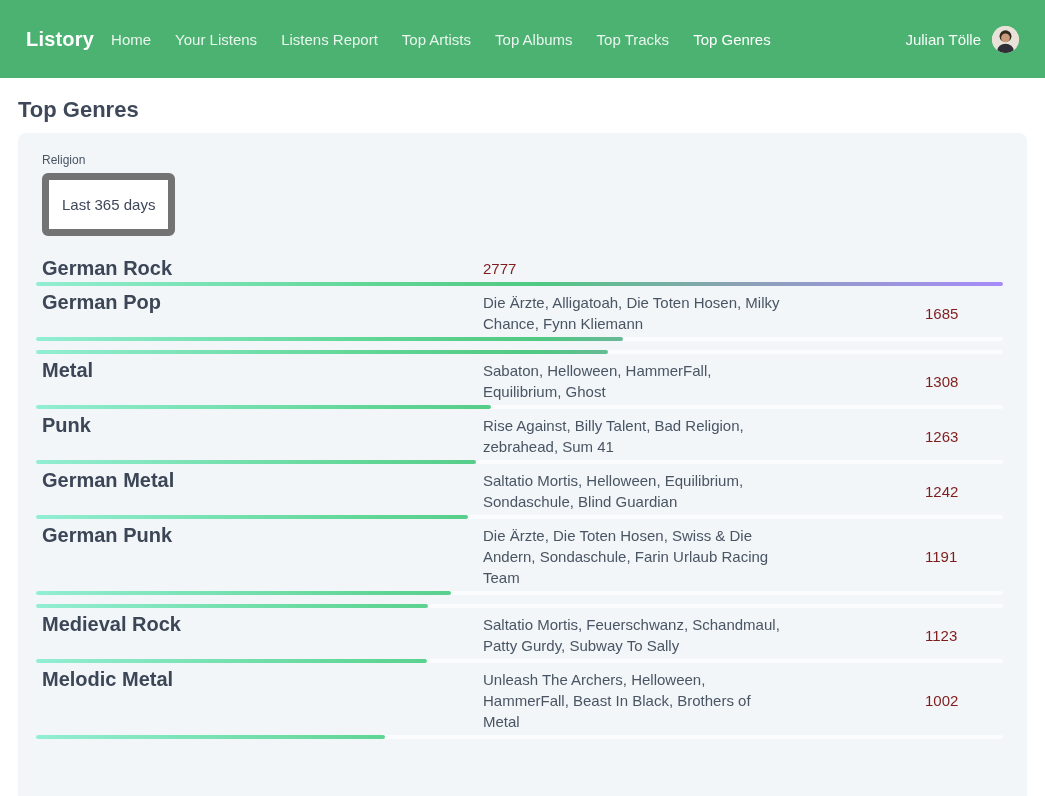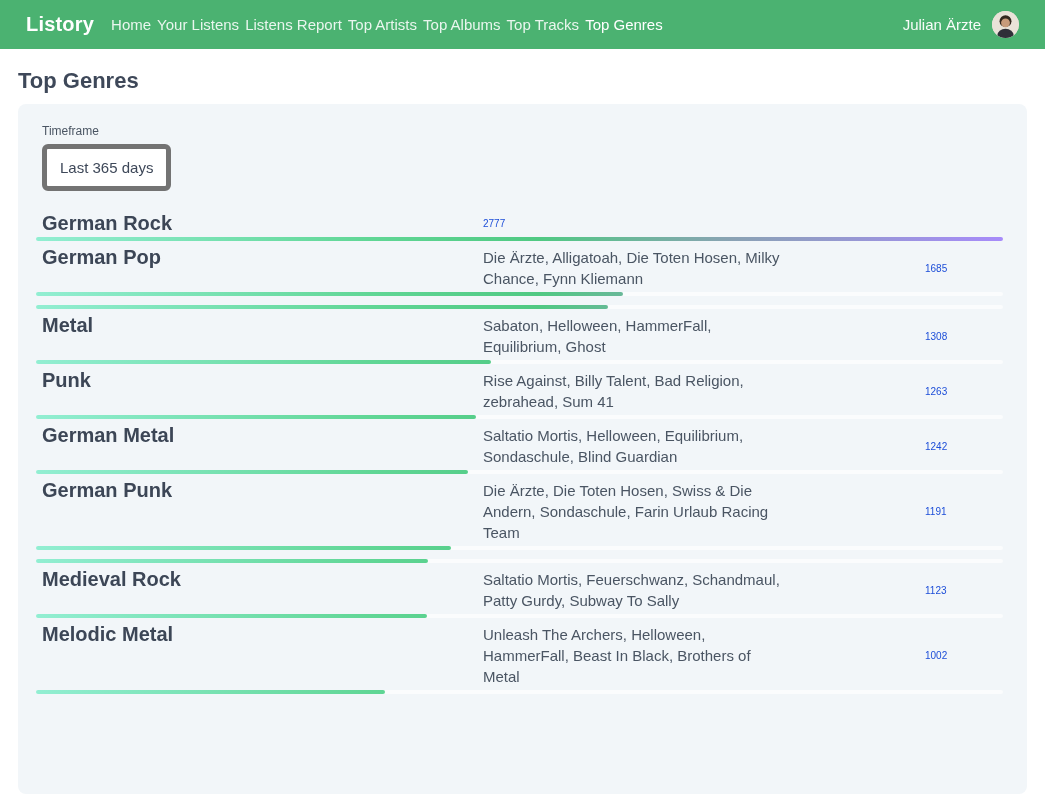--- a/index.html
+++ b/index.html
@@ -6,26 +6,26 @@
   html, body { margin: 0; padding: 0; }
   body {
     width: 1045px; height: 796px; overflow: hidden;
     background: #ffffff;
     font-family: "Liberation Sans", sans-serif;
     -webkit-font-smoothing: antialiased;
   }
 
   
   .app-header {
-    height: 49px; background: #4bb271;
+    height: 78px; background: #4bb271;
     display: flex; align-items: center;
     padding: 16px 26px; color: #fff;
   }
   .brand { font-size: 20px; font-weight: 700; letter-spacing: .2px; cursor: pointer; }
-  .main-nav { display: flex; gap: 6px; margin-left: 17px; }
+  .main-nav { display: flex; gap: 24px; margin-left: 17px; }
   .main-nav a {
     color: rgba(255,255,255,.88); font-size: 15px; text-decoration: none;
     cursor: pointer; white-space: nowrap;
   }
   .main-nav a.active { color: #ffffff; }
   .user-area { margin-left: auto; display: flex; align-items: center; gap: 11px; }
   .user-name { font-size: 15px; color: rgba(255,255,255,.96); }
   .avatar {
     width: 27px; height: 27px; border-radius: 50%; overflow: hidden;
     background: #e9e2d8; flex: 0 0 auto; cursor: pointer;
@@ -38,35 +38,35 @@
     font-size: 22px; font-weight: 600; color: #3e4859;
     margin: 19px 0 10px; line-height: 26px;
   }
   .card {
     background: #f2f6f9; border-radius: 8px;
     padding: 20px 24px; min-height: 690px;
   }
   .tf-label { font-size: 12px; color: #4a5563; line-height: 14px; }
   .tf-button {
     margin-top: 6px; display: inline-block;
-    background: #ffffff; border: 5px solid #737373; border-radius: 6px;
-    padding: 10px 13px; font-size: 15px; color: #3e4859;
+    background: #ffffff; border: 7px solid #737373; border-radius: 6px;
+    padding: 16px 13px; font-size: 15px; color: #3e4859;
     font-family: inherit; cursor: pointer;
   }
 
   
   .genre-list { margin-top: 16px; }
   .genre-row { padding-top: 6px; }
   .row-grid {
     display: grid; grid-template-columns: 441px 442px 1fr;
     align-items: start;
   }
   .genre-name { font-size: 20px; font-weight: 700; color: #3c4656; line-height: 21px; }
   .genre-artists { font-size: 15px; color: #4a5563; line-height: 21px; max-width: 302px; }
-  .genre-count { font-size: 10px; color: #1d4ed8; align-self: center; }
+  .genre-count { font-size: 15px; color: #7f1d1d; align-self: center; }
   .bar-track {
     height: 4px; margin: 3px 0 0 -6px; width: calc(100% + 6px);
     background: rgba(255,255,255,.65); border-radius: 2px;
   }
   .bar-fill { height: 4px; border-radius: 2px; }
 </style>
 </head>
 <body>
 
 <header class="app-header">
@@ -74,37 +74,37 @@
   <nav class="main-nav">
       <a class="">Home</a>
       <a class="">Your Listens</a>
       <a class="">Listens Report</a>
       <a class="">Top Artists</a>
       <a class="">Top Albums</a>
       <a class="">Top Tracks</a>
       <a class="active">Top Genres</a>
     </nav>
   <div class="user-area">
-    <span class="user-name">Julian Ärzte</span>
+    <span class="user-name">Julian Tölle</span>
     <span class="avatar">
       <svg viewBox="0 0 28 28">
         <rect x="0" y="0" width="28" height="28" fill="#e9e2d8"></rect>
         <circle cx="14" cy="10.5" r="6.2" fill="#33281f"></circle>
         <circle cx="14" cy="12.3" r="4.6" fill="#c89b7b"></circle>
         <ellipse cx="14" cy="25.5" rx="8.5" ry="7" fill="#2f2f38"></ellipse>
       </svg>
     </span>
   </div>
 </header>
 
 <main class="page">
   <h1 class="page-title">Top Genres</h1>
 
   <section class="card">
-    <div class="tf-label">Timeframe</div>
+    <div class="tf-label">Religion</div>
     <button class="tf-button">Last 365 days</button>
 
     <div class="genre-list">
   <div class="genre-row">
     <div class="row-grid">
       <div class="genre-name">German Rock</div>
       <div class="genre-count">2777</div>
     </div>
     <div class="bar-track">
       <div class="bar-fill" style="width: 100%; background-image: linear-gradient(90deg, rgb(146, 238, 210) 0%, rgb(96, 214, 149) 35%, rgb(80, 201, 131) 52%, rgb(138, 162, 180) 72%, rgb(167, 139, 250) 100%); background-size: 100% 100%;"></div>

